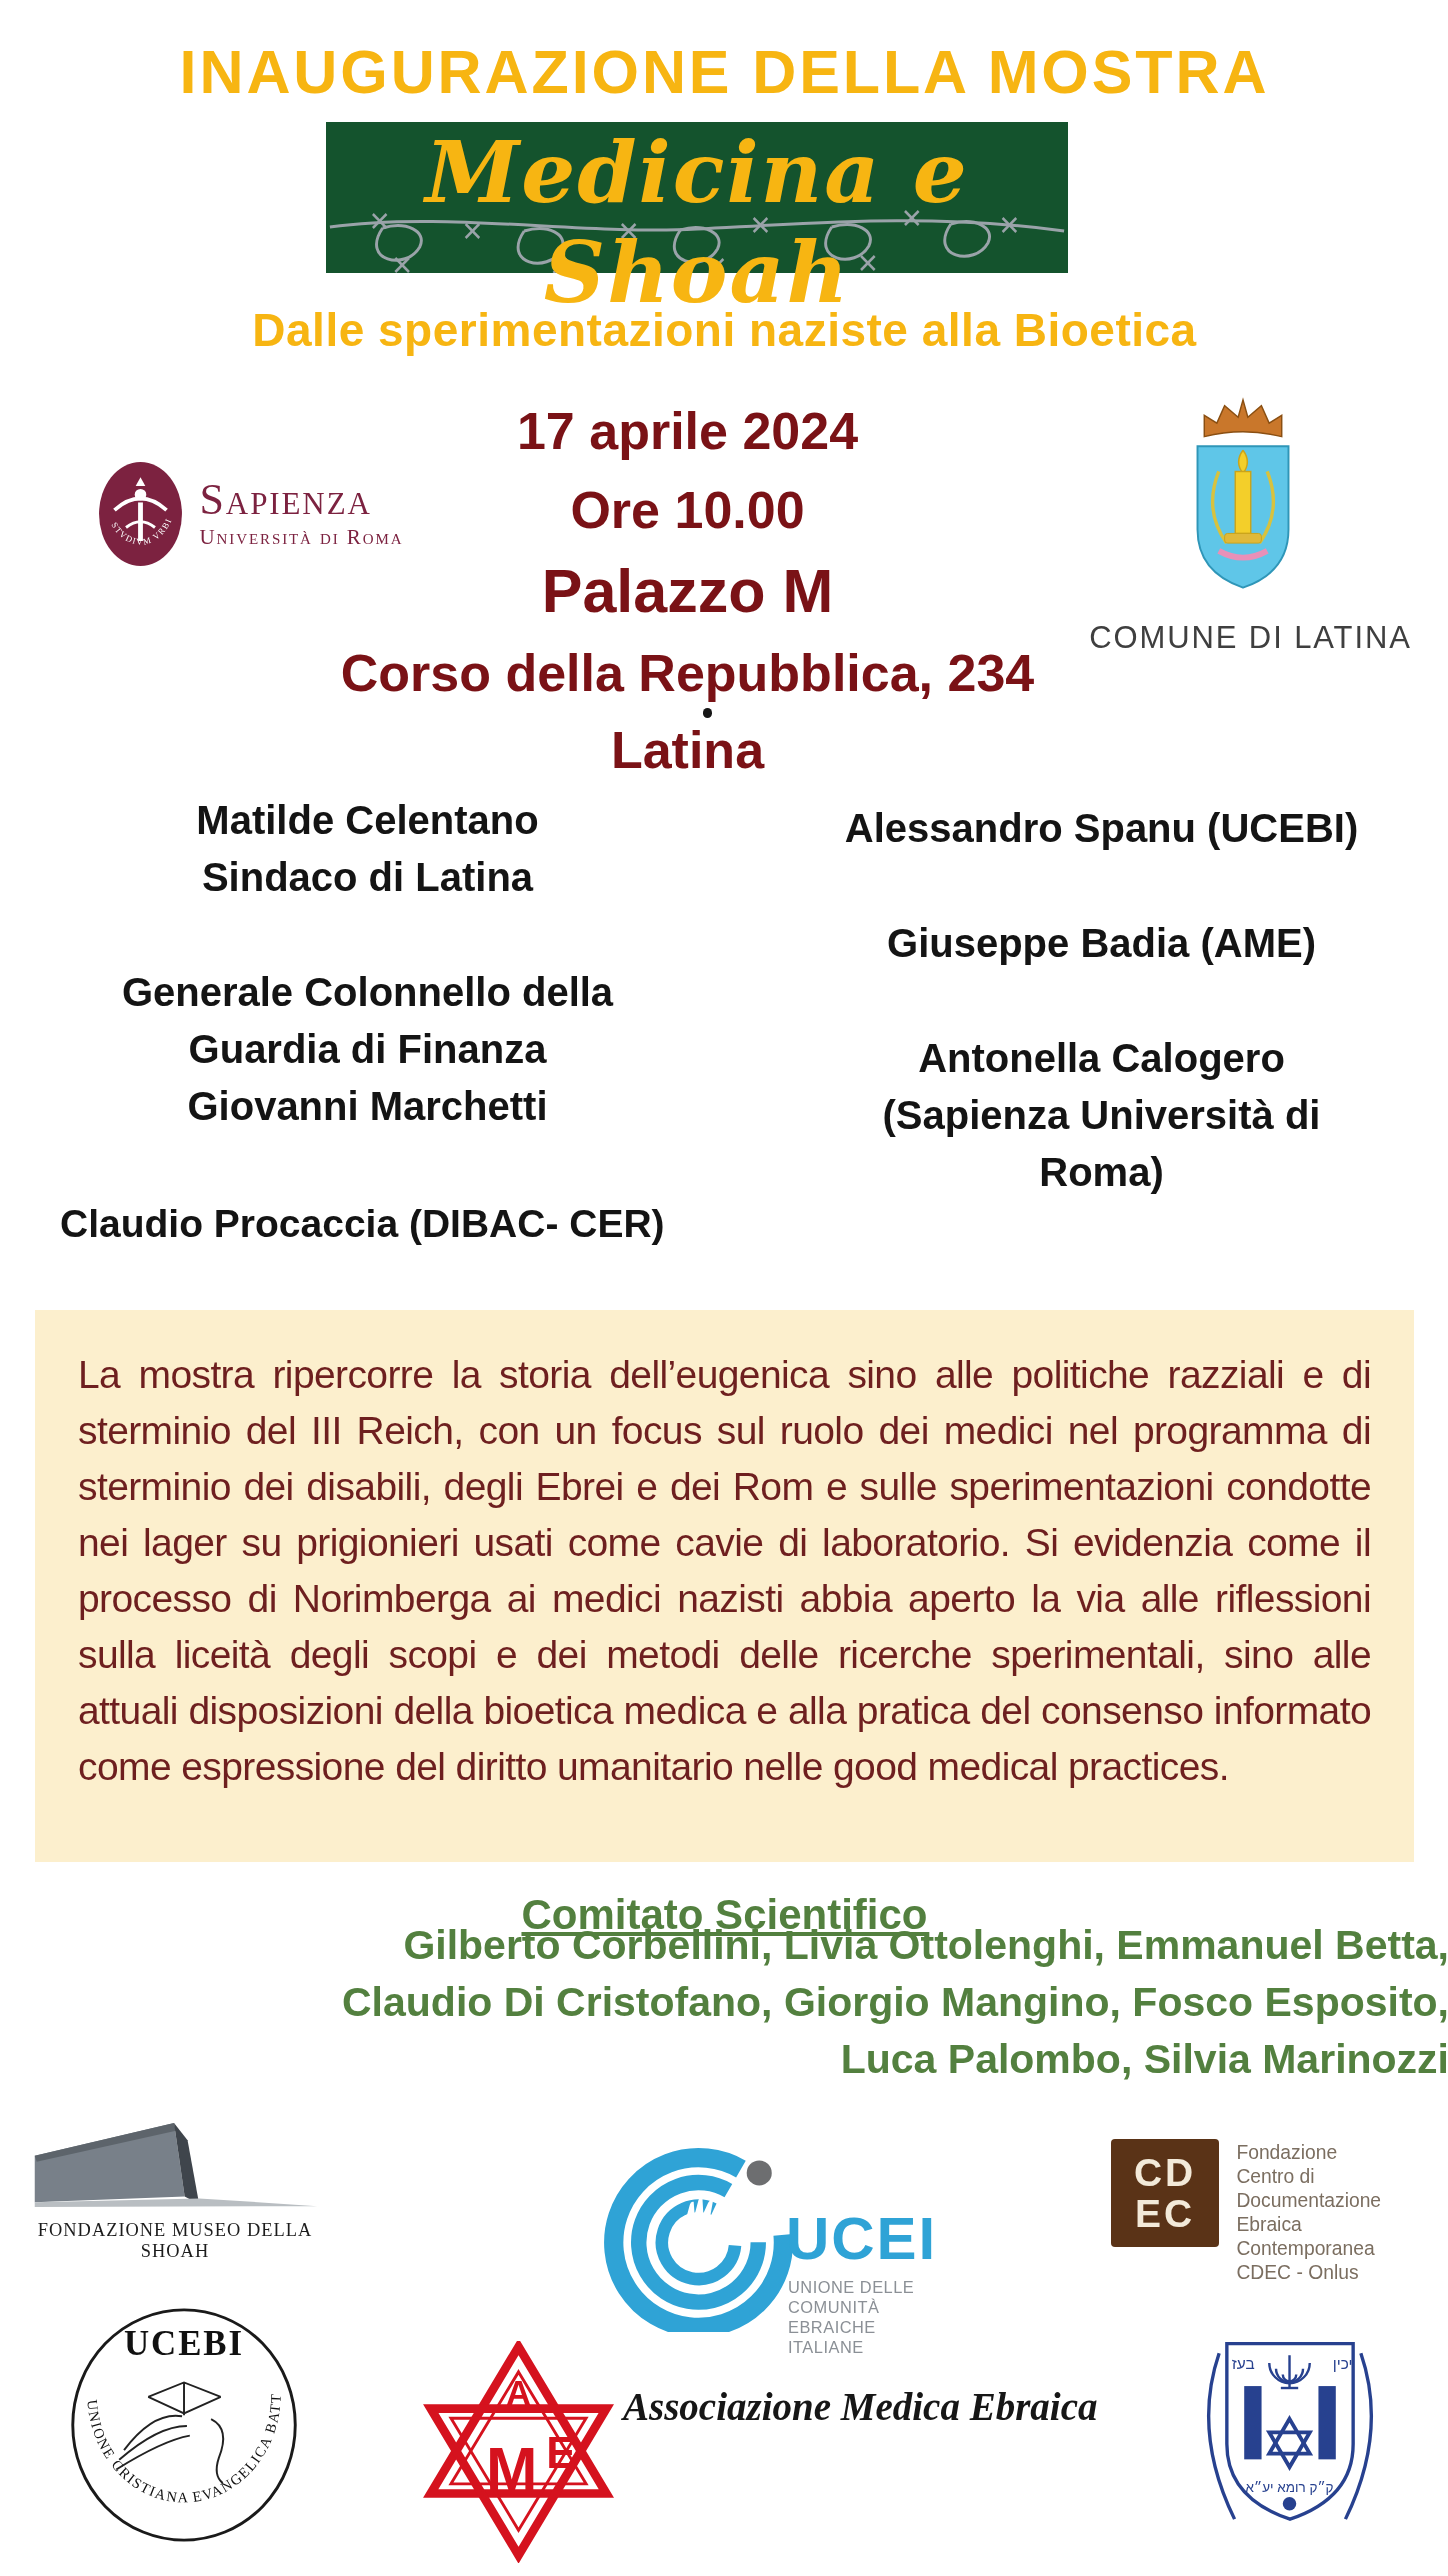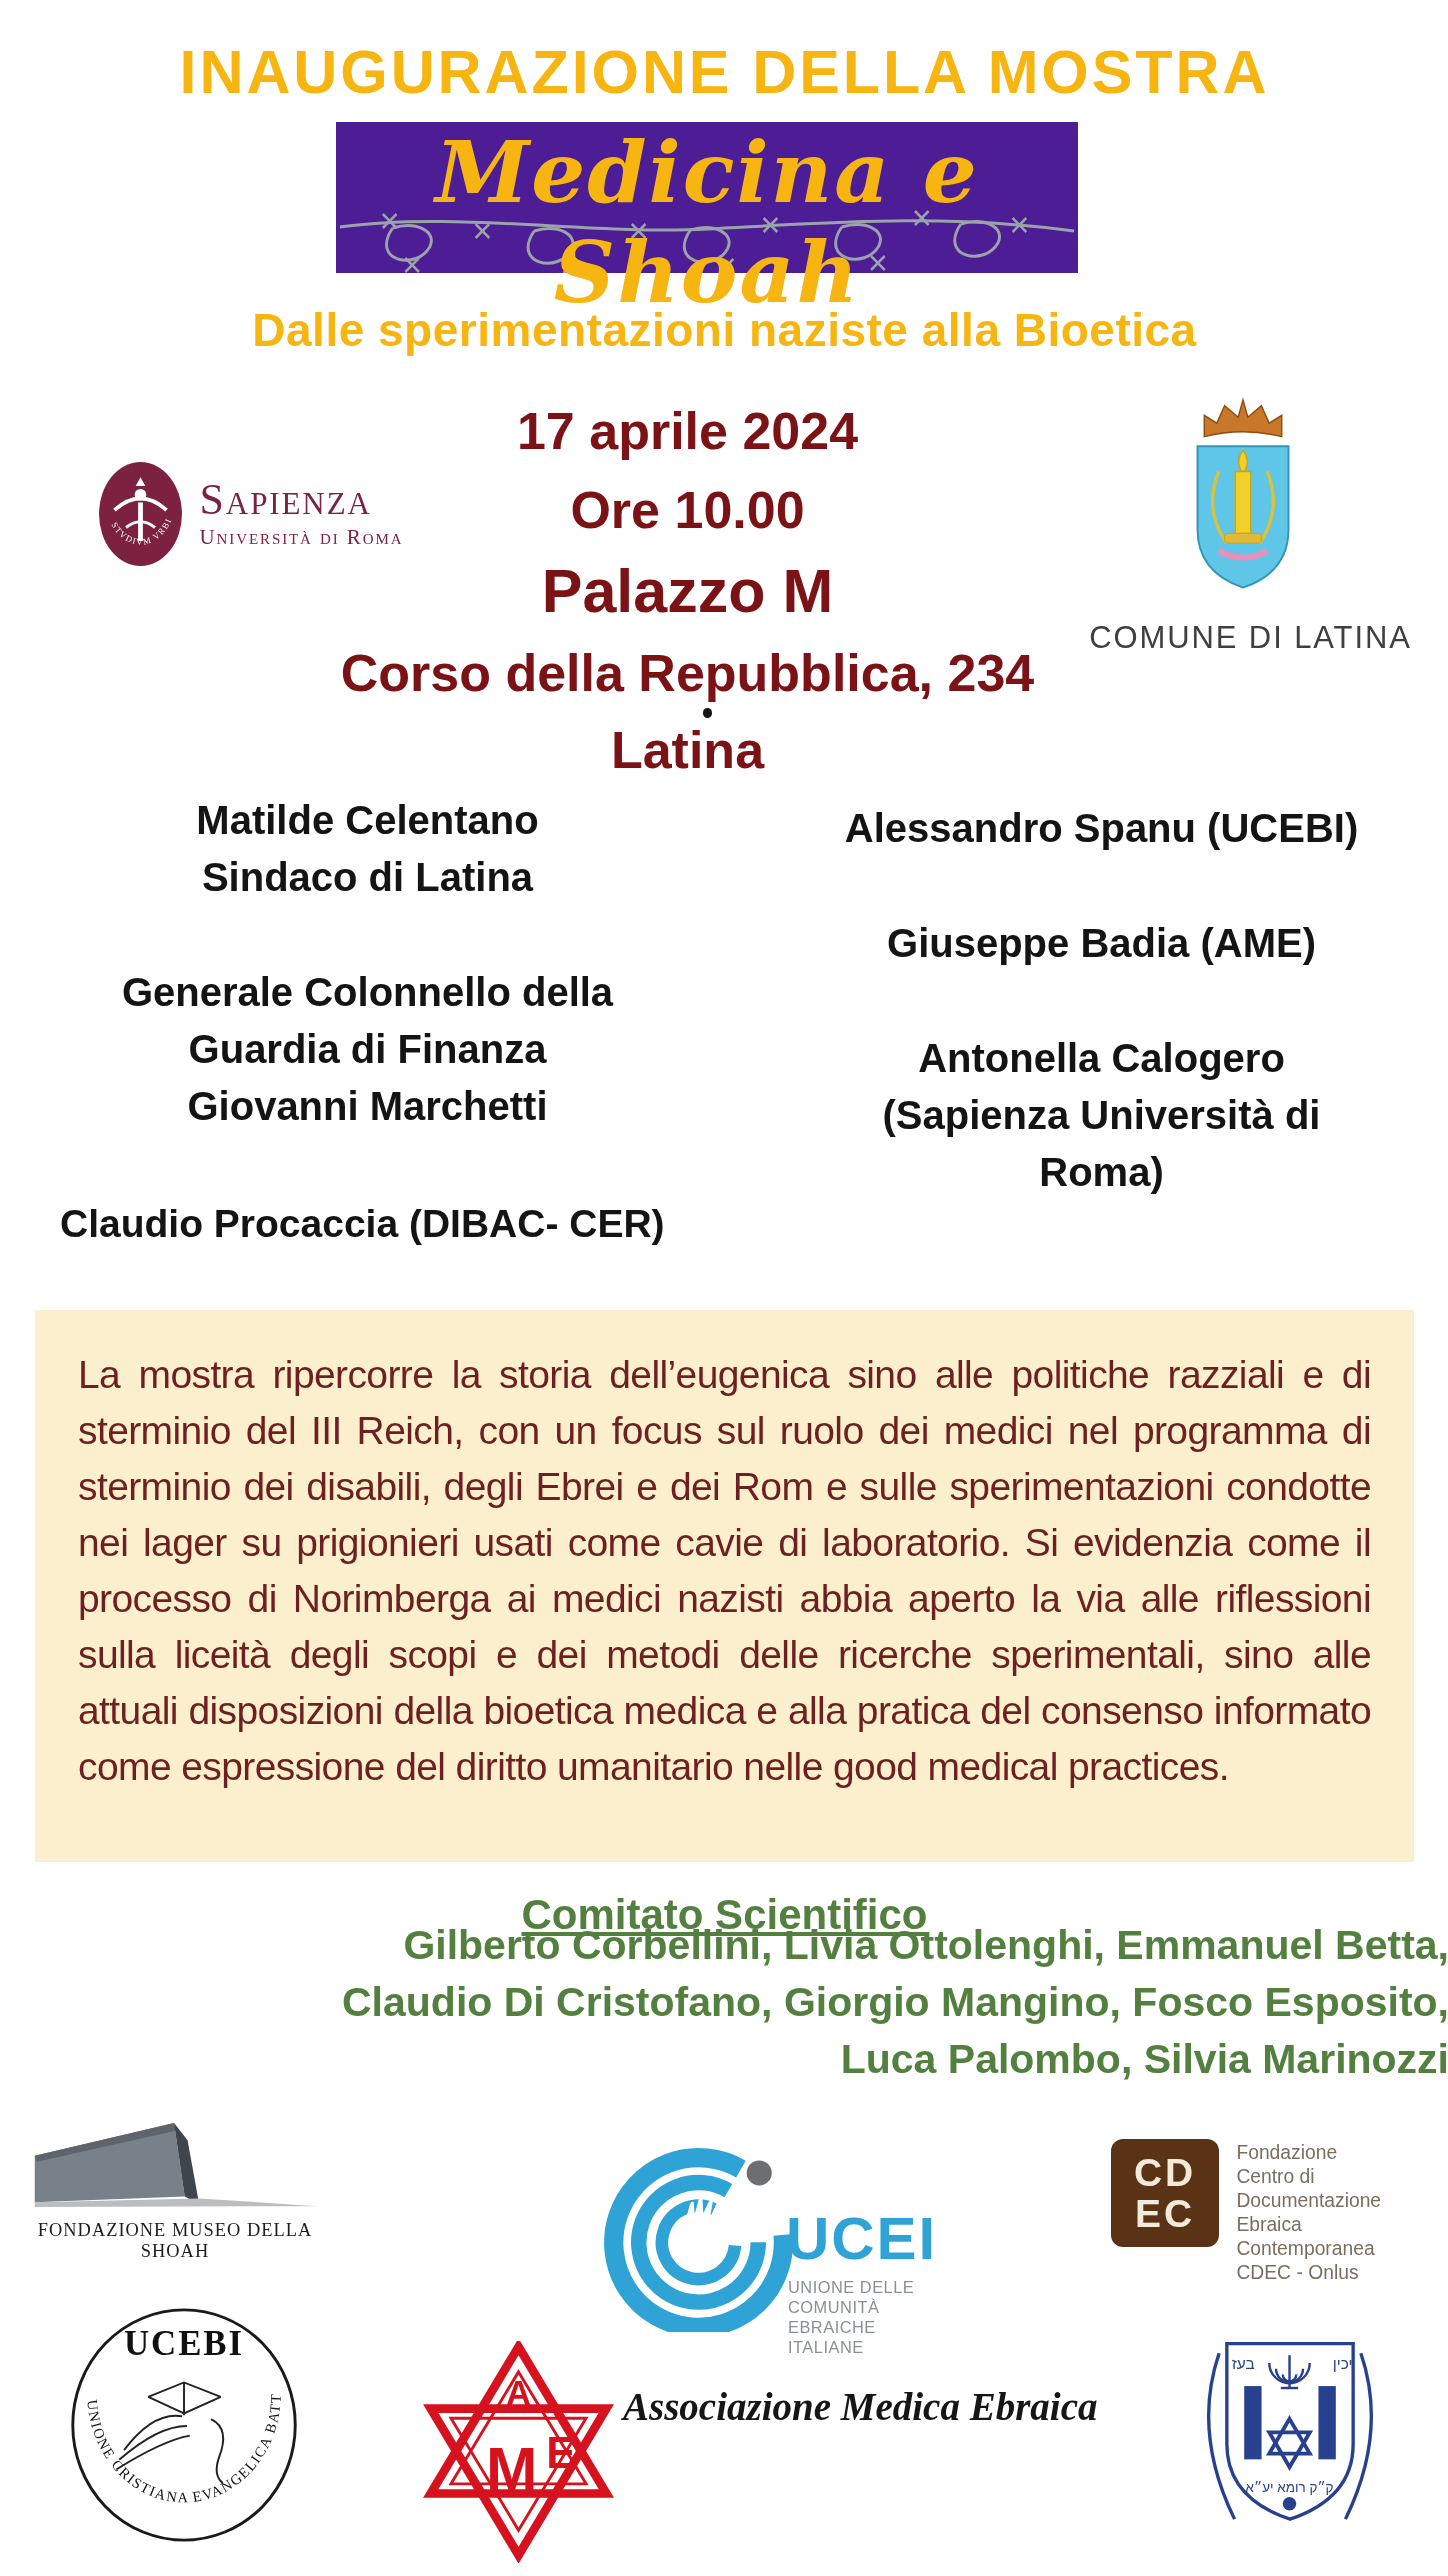--- a/index.html
+++ b/index.html
@@ -8,22 +8,22 @@
     font-family:"Liberation Sans", sans-serif; overflow:hidden;
   }
 
   
   .title {
     position:absolute; left:0; top:37px; width:1449px; margin:0;
     text-align:center; font-size:61px; font-weight:800; letter-spacing:2.9px;
     color:var(--c-gold,#F7B512);
   }
   .exhibit-logo {
-    position:absolute; left:336px; top:122px; width:742px; height:151px;
-    background:#4c1d95; text-align:center;
+    position:absolute; left:326px; top:122px; width:742px; height:151px;
+    background:#14532d; text-align:center;
   }
   .exhibit-logo-text {
     position:relative; margin-top:0px; font-family:"DejaVu Serif", serif;
     font-style:italic; font-weight:600; font-size:85px; line-height:100px;
     color:var(--c-gold,#F7B512); letter-spacing:1.9px; z-index:2;
   }
   .barbed-wire { position:absolute; left:0; bottom:0; width:742px; height:64px; z-index:1; }
   .wire { stroke:#9aa3a9; stroke-width:3; fill:none; }
   .barb { stroke:#9aa3a9; stroke-width:2.5; }
 
@@ -91,21 +91,21 @@
 
   .ucei { position:absolute; left:597px; top:2144px; width:348px; height:198px; }
   .ucei svg { position:absolute; left:0; top:0; }
   .ucei-acronym { position:absolute; left:189px; top:60px; font-size:60px; font-weight:800;
     color:var(--c-ucei-blue,#2FA3D6); letter-spacing:1.9px; }
   .ucei-lines { position:absolute; left:191px; top:133px; font-size:16.4px; line-height:20px;
     color:#8b9096; letter-spacing:0.5px; }
 
   .cdec { position:absolute; left:1111px; top:2139px; display:flex; }
   .cdec-square { width:108px; height:108px; background:var(--c-cdec-brown,#5A3317);
-    border-radius:12px; display:flex; flex-direction:column; align-items:center; justify-content:center; }
+    border-radius:4px; display:flex; flex-direction:column; align-items:center; justify-content:center; }
   .cdec-sq-line { color:#f3ead9; font-weight:bold; font-size:39px; line-height:41px; letter-spacing:2.9px; }
   .cdec-lines { margin-left:17.4px; margin-top:1.9px; font-size:19.3px; line-height:24px; color:#7b6e60; }
 
   .ucebi { position:absolute; left:66px; top:2305px; }
   .ame { position:absolute; left:423px; top:2341px; }
   .ame-caption { position:absolute; left:623px; top:2384px; font-family:"Liberation Serif", serif;
     font-style:italic; font-weight:bold; font-size:39px; color:#161616; }
   .rome-crest { position:absolute; left:1196px; top:2326px; }
 
   svg text { user-select:none; }

